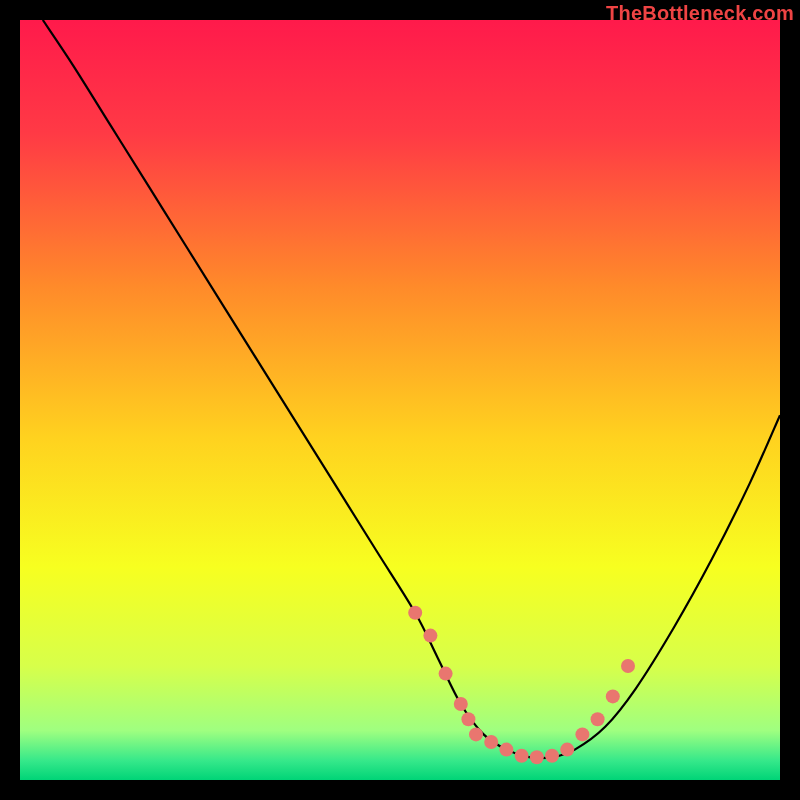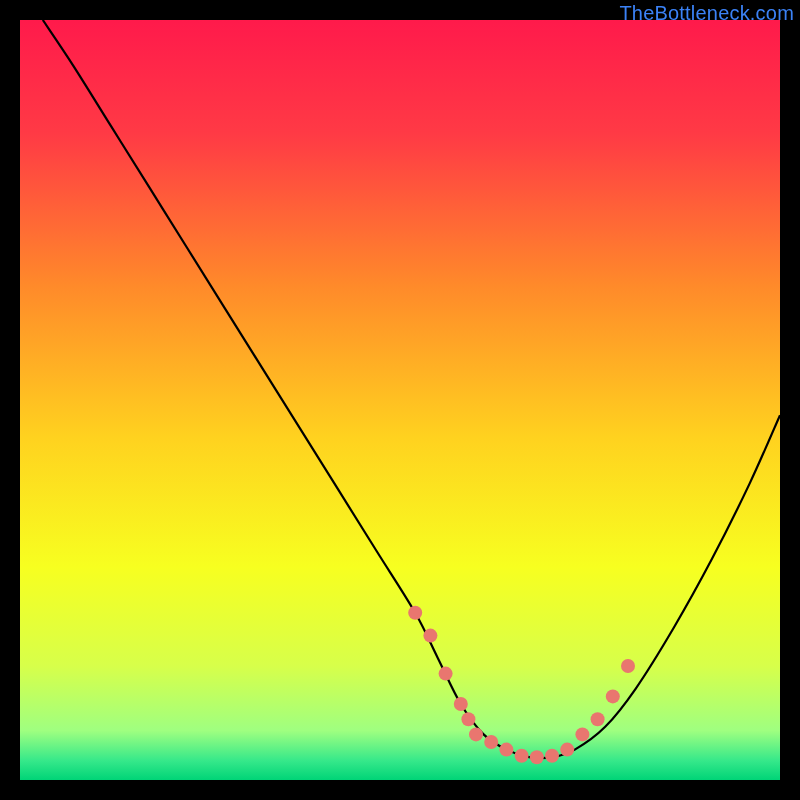--- a/index.html
+++ b/index.html
@@ -23,24 +23,24 @@
     position: absolute;
     left: 0;
     top: 0;
     width: 760px;
     height: 760px;
   }
   .attrib {
     position: absolute;
     top: 2px;
     right: 6px;
-    color: #3b82f6;
+    color: #ef4444;
     font-size: 20px;
     letter-spacing: 0.2px;
-    font-weight: 400;
+    font-weight: 700;
   }
   svg { display: block; }
 </style>
 </head>
 <body>
 
 <div class="frame">
   <svg class="plot" viewBox="0 0 760 760" preserveAspectRatio="none">
     <defs>
       <linearGradient id="bg-grad" x1="0" y1="0" x2="0" y2="1">

